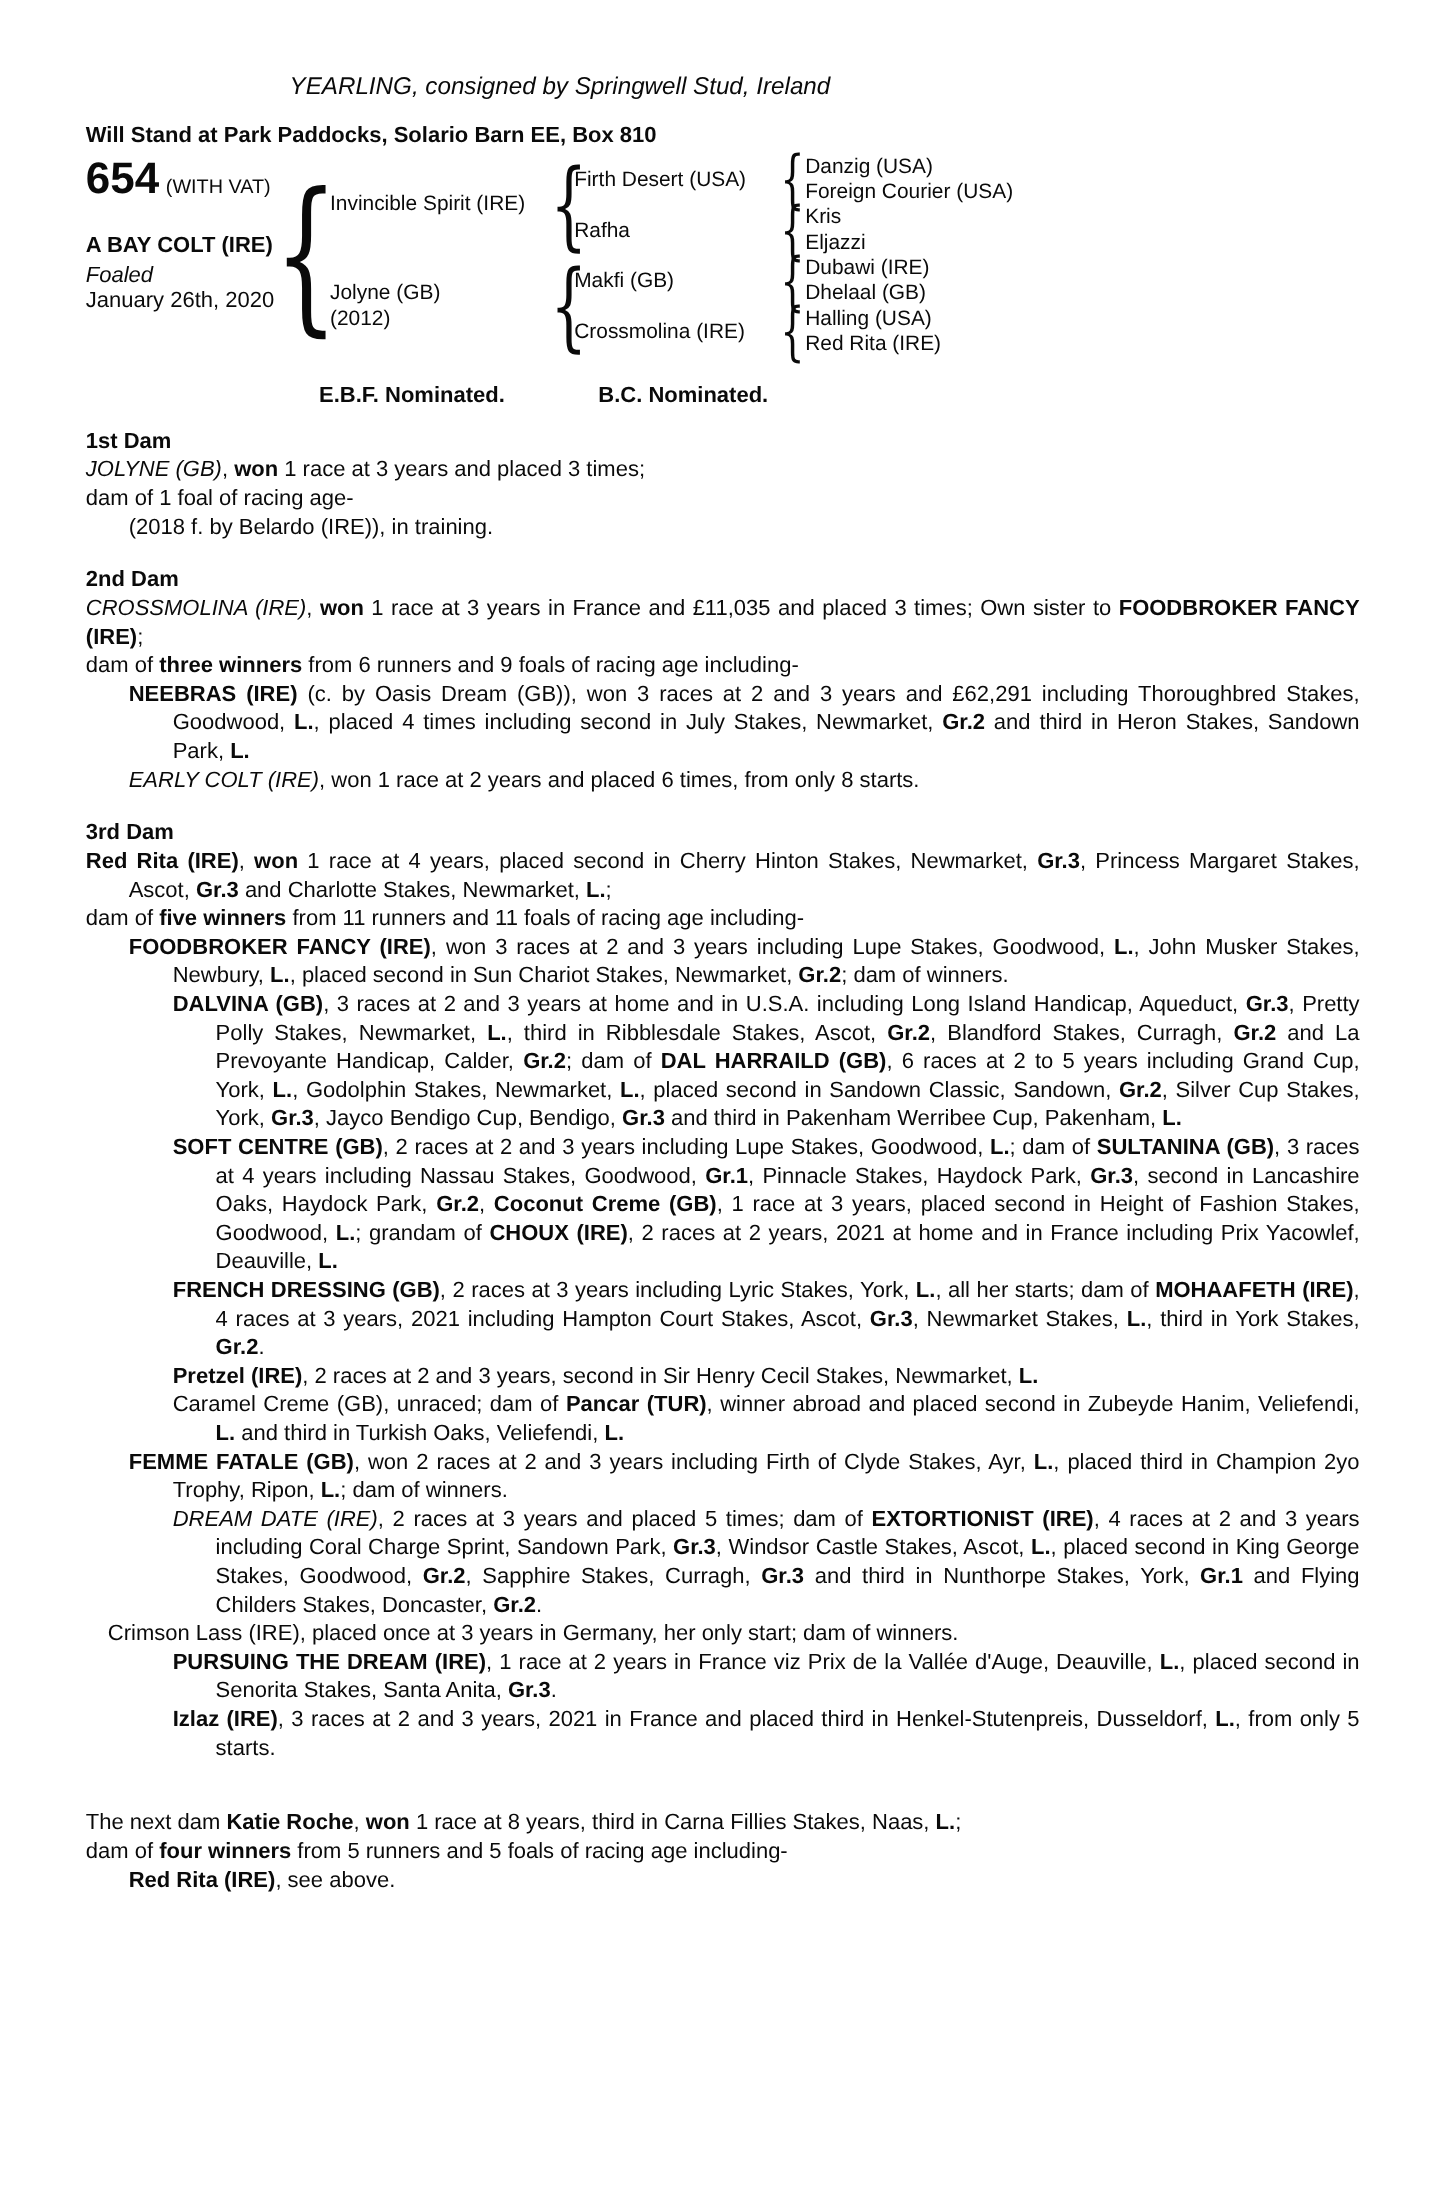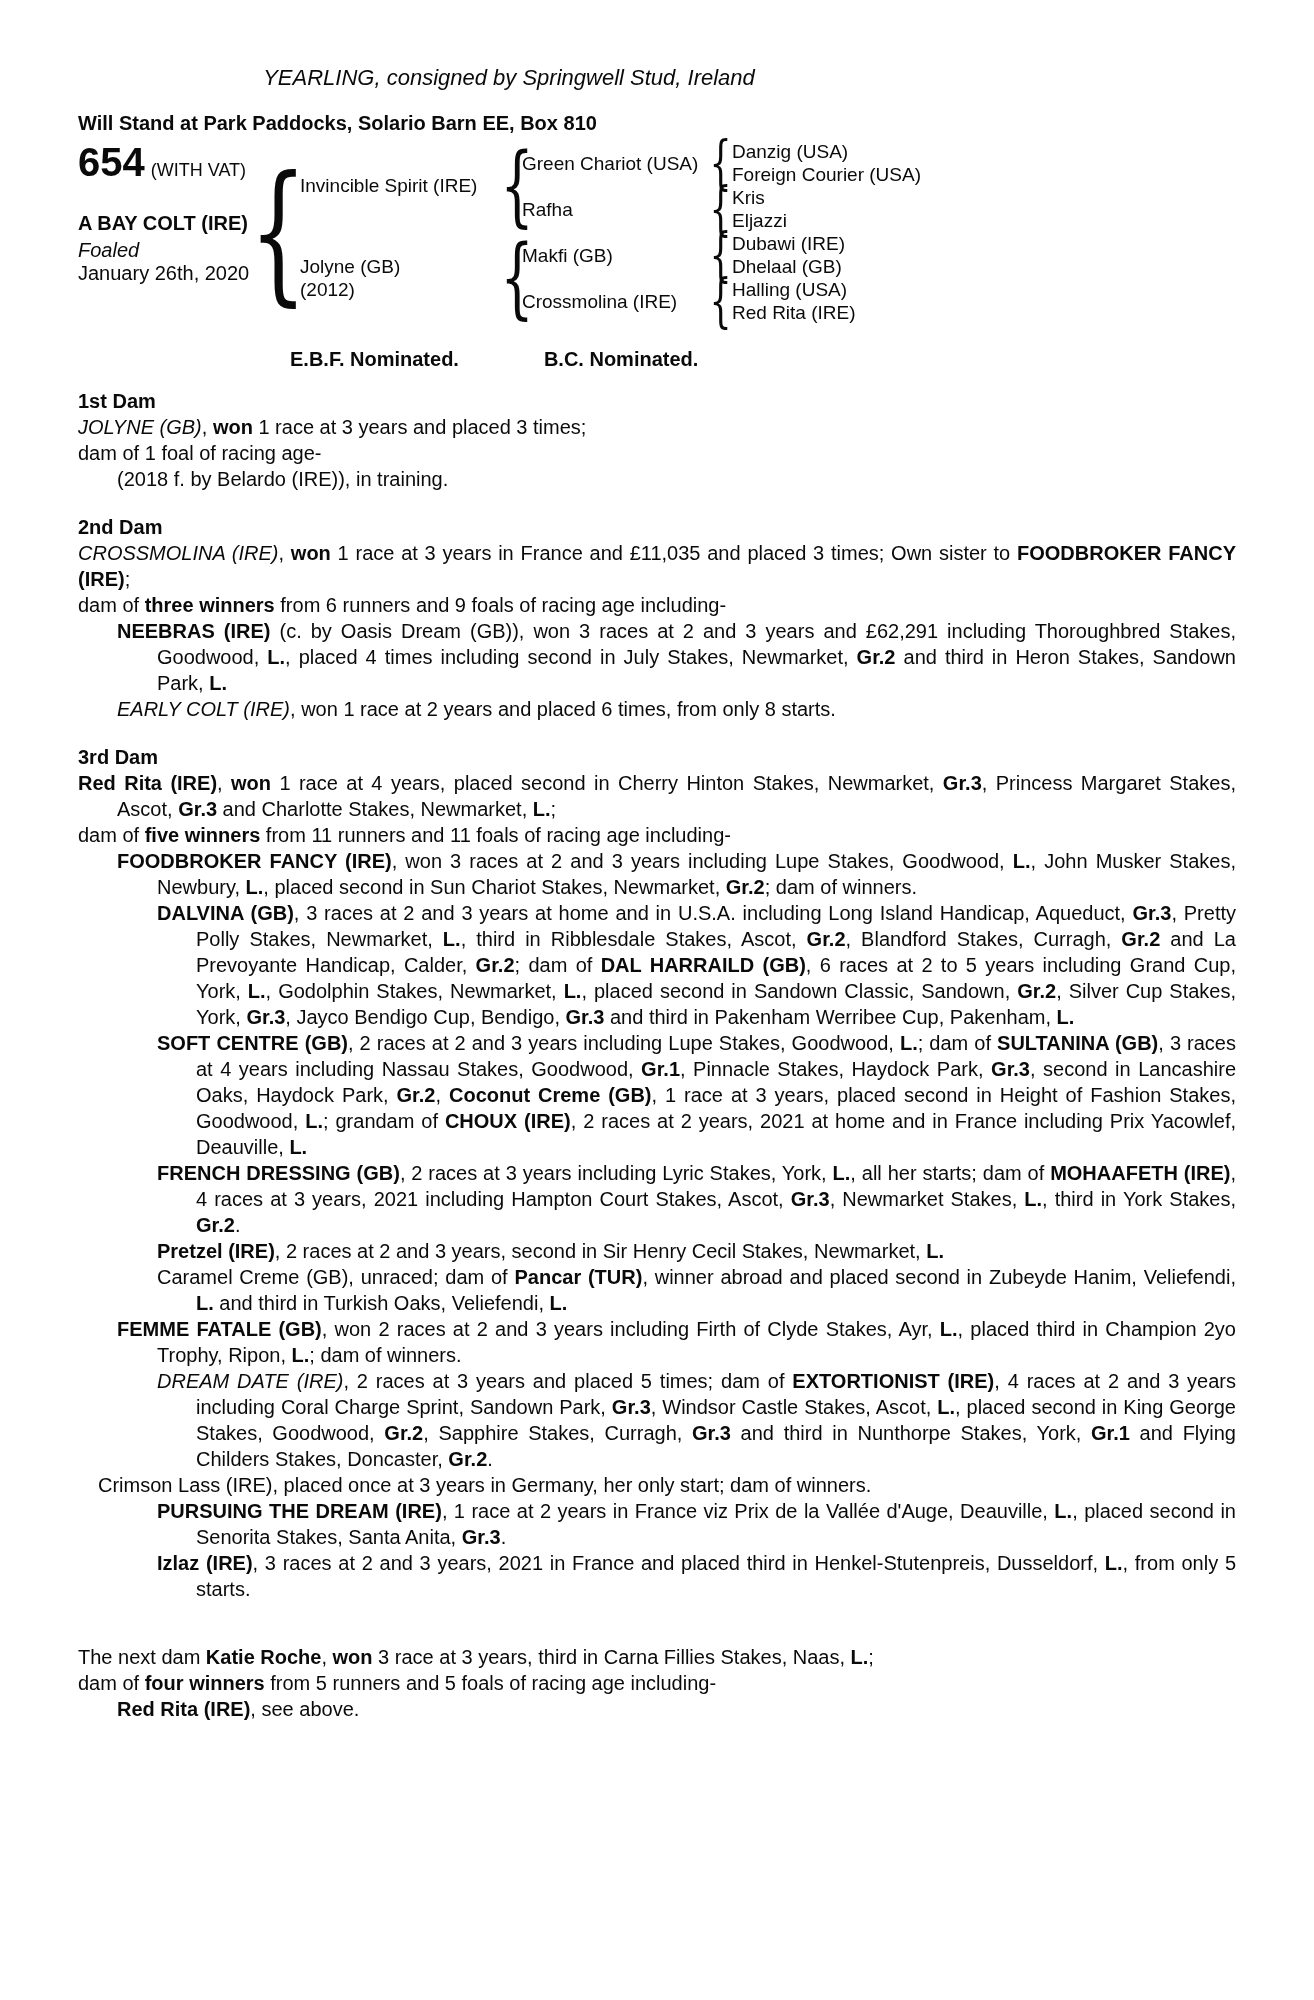--- a/index.html
+++ b/index.html
@@ -82,21 +82,21 @@
     <span class="brace" style="left:424px; top:104px; height:68px; width:30px; font-size:88px;"></span>
     <span class="brace" style="left:630px; top:0px; height:46px; width:24px; font-size:58px;"></span>
     <span class="brace" style="left:630px; top:46px; height:46px; width:24px; font-size:58px;"></span>
     <span class="brace" style="left:630px; top:92px; height:46px; width:24px; font-size:58px;"></span>
     <span class="brace" style="left:630px; top:138px; height:46px; width:24px; font-size:58px;"></span>
 
     <span class="pn" style="left:222px; top:34px;">Invincible Spirit (IRE)</span>
     <span class="pn" style="left:222px; top:115px;">Jolyne (GB)</span>
     <span class="pn" style="left:222px; top:138px;">(2012)</span>
 
-    <span class="pn" style="left:444px; top:12px;">Green Chariot (USA)</span>
+    <span class="pn" style="left:444px; top:12px;">Firth Desert (USA)</span>
     <span class="pn" style="left:444px; top:58px;">Rafha</span>
     <span class="pn" style="left:444px; top:104px;">Makfi (GB)</span>
     <span class="pn" style="left:444px; top:150px;">Crossmolina (IRE)</span>
 
     <span class="pn" style="left:654px; top:0px;">Danzig (USA)</span>
     <span class="pn" style="left:654px; top:23px;">Foreign Courier (USA)</span>
     <span class="pn" style="left:654px; top:46px;">Kris</span>
     <span class="pn" style="left:654px; top:69px;">Eljazzi</span>
     <span class="pn" style="left:654px; top:92px;">Dubawi (IRE)</span>
     <span class="pn" style="left:654px; top:115px;">Dhelaal (GB)</span>
@@ -132,19 +132,19 @@
         <p class="para" style="padding-left: 118px; text-indent: -39px;"><span class="b">FRENCH DRESSING (GB)</span><span>, 2 races at 3 years including Lyric Stakes, York, </span><span class="b">L.</span><span>, all her starts; dam of </span><span class="b">MOHAAFETH (IRE)</span><span>, 4 races at 3 years, 2021 including Hampton Court Stakes, Ascot, </span><span class="b">Gr.3</span><span>, Newmarket Stakes, </span><span class="b">L.</span><span>, third in York Stakes, </span><span class="b">Gr.2</span><span>.</span></p>
         <p class="para" style="padding-left: 118px; text-indent: -39px;"><span class="b">Pretzel (IRE)</span><span>, 2 races at 2 and 3 years, second in Sir Henry Cecil Stakes, Newmarket, </span><span class="b">L.</span></p>
         <p class="para" style="padding-left: 118px; text-indent: -39px;"><span>Caramel Creme (GB), unraced; dam of </span><span class="b">Pancar (TUR)</span><span>, winner abroad and placed second in Zubeyde Hanim, Veliefendi, </span><span class="b">L.</span><span> and third in Turkish Oaks, Veliefendi, </span><span class="b">L.</span></p>
         <p class="para" style="padding-left: 79px; text-indent: -40px;"><span class="b">FEMME FATALE (GB)</span><span>, won 2 races at 2 and 3 years including Firth of Clyde Stakes, Ayr, </span><span class="b">L.</span><span>, placed third in Champion 2yo Trophy, Ripon, </span><span class="b">L.</span><span>; dam of winners.</span></p>
         <p class="para" style="padding-left: 118px; text-indent: -39px;"><span class="i">DREAM DATE (IRE)</span><span>, 2 races at 3 years and placed 5 times; dam of </span><span class="b">EXTORTIONIST (IRE)</span><span>, 4 races at 2 and 3 years including Coral Charge Sprint, Sandown Park, </span><span class="b">Gr.3</span><span>, Windsor Castle Stakes, Ascot, </span><span class="b">L.</span><span>, placed second in King George Stakes, Goodwood, </span><span class="b">Gr.2</span><span>, Sapphire Stakes, Curragh, </span><span class="b">Gr.3</span><span> and third in Nunthorpe Stakes, York, </span><span class="b">Gr.1</span><span> and Flying Childers Stakes, Doncaster, </span><span class="b">Gr.2</span><span>.</span></p>
         <p class="para" style="padding-left: 59px; text-indent: -39px;"><span>Crimson Lass (IRE), placed once at 3 years in Germany, her only start; dam of winners.</span></p>
         <p class="para" style="padding-left: 118px; text-indent: -39px;"><span class="b">PURSUING THE DREAM (IRE)</span><span>, 1 race at 2 years in France viz Prix de la Vallée d'Auge, Deauville, </span><span class="b">L.</span><span>, placed second in Senorita Stakes, Santa Anita, </span><span class="b">Gr.3</span><span>.</span></p>
         <p class="para" style="padding-left: 118px; text-indent: -39px;"><span class="b">Izlaz (IRE)</span><span>, 3 races at 2 and 3 years, 2021 in France and placed third in Henkel-Stutenpreis, Dusseldorf, </span><span class="b">L.</span><span>, from only 5 starts.</span></p>
       </section>
       <section class="dam-section no-heading">
-        <p class="para" style="padding-left: 0px; text-indent: 0px;"><span>The next dam </span><span class="b">Katie Roche</span><span>, </span><span class="b">won</span><span> 3 race at 3 years, third in Carna Fillies Stakes, Naas, </span><span class="b">L.</span><span>;</span></p>
+        <p class="para" style="padding-left: 0px; text-indent: 0px;"><span>The next dam </span><span class="b">Katie Roche</span><span>, </span><span class="b">won</span><span> 1 race at 8 years, third in Carna Fillies Stakes, Naas, </span><span class="b">L.</span><span>;</span></p>
         <p class="para" style="padding-left: 0px; text-indent: 0px;"><span>dam of </span><span class="b">four winners</span><span> from 5 runners and 5 foals of racing age including-</span></p>
         <p class="para" style="padding-left: 79px; text-indent: -40px;"><span class="b">Red Rita (IRE)</span><span>, see above.</span></p>
       </section>
     </div>
 
 </div>
 
 </body></html>

